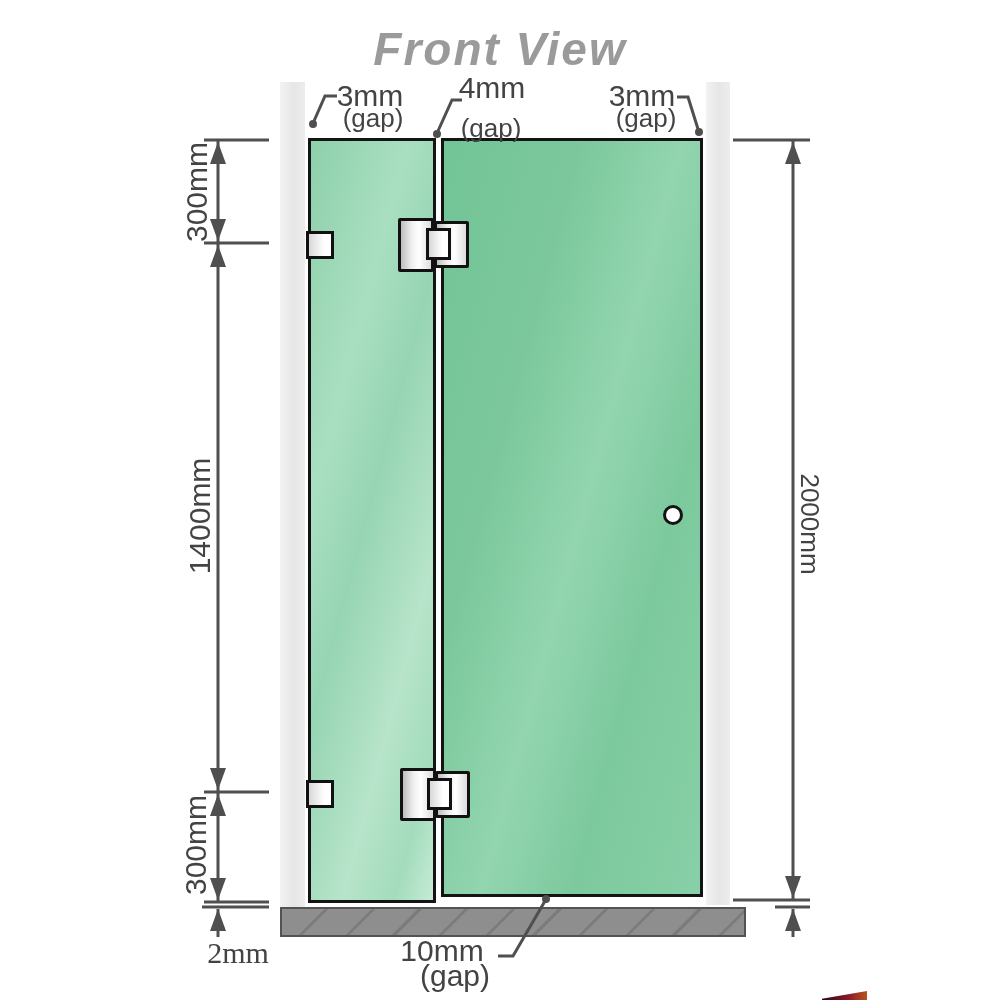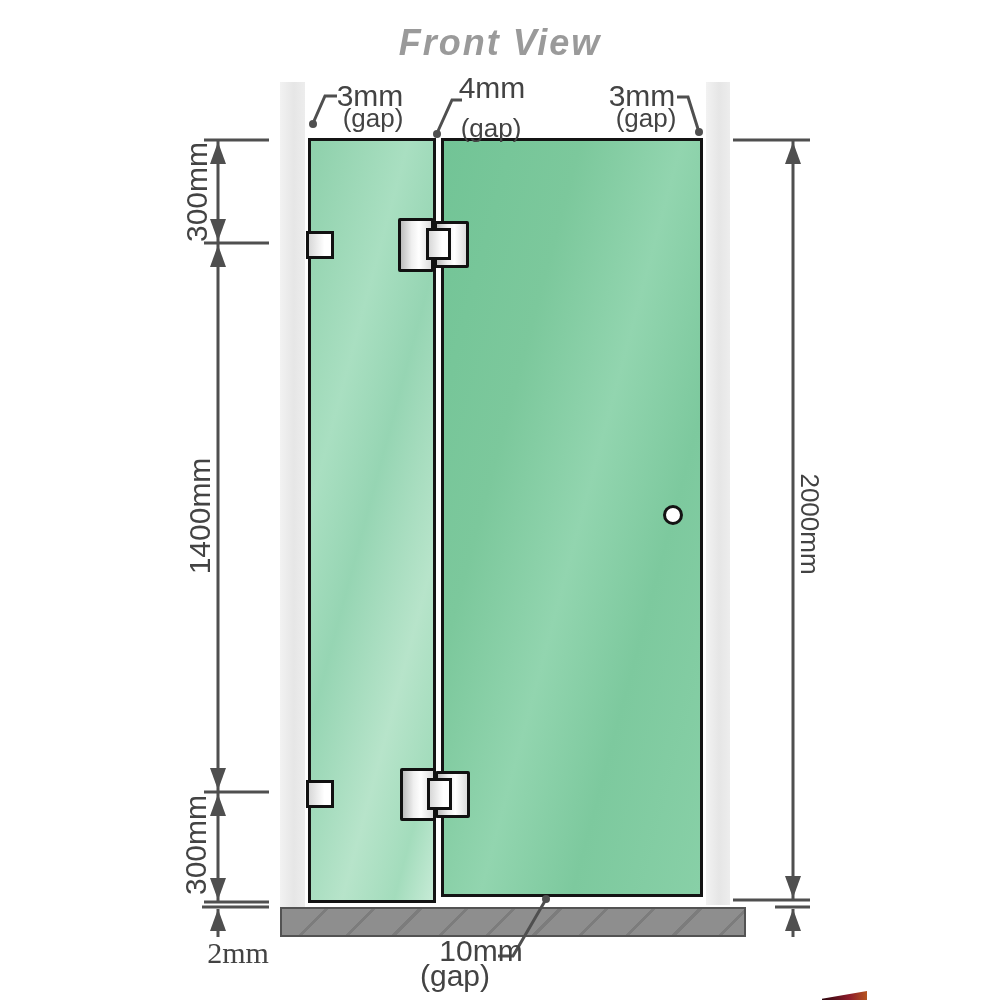--- a/index.html
+++ b/index.html
@@ -14,21 +14,21 @@
   }
   html,body{margin:0;padding:0;background:#ffffff;}
   #stage{
     position:relative;width:1000px;height:1000px;background:#ffffff;overflow:hidden;
     font-family:"Liberation Sans","DejaVu Sans",sans-serif;
   }
   .abs{position:absolute;}
   
   .title{
     left:0;top:22px;width:1000px;text-align:center;
-    font-size:36px;font-weight:bold;font-style:italic;letter-spacing:2px;
+    font-size:46px;font-weight:bold;font-style:italic;letter-spacing:2px;
     color:var(--title-color);
   }
   
   .wall{background:linear-gradient(90deg,#f2f2f2,#e6e6e6 55%,#ededed);}
   .wall-left{left:280px;top:82px;width:25px;height:825px;}
   .wall-right{left:706px;top:82px;width:24px;height:823px;}
   .floor{
     left:280px;top:907px;width:466px;height:30px;box-sizing:border-box;
     background:
       repeating-linear-gradient(135deg,rgba(0,0,0,0) 0 30px,rgba(0,0,0,0.13) 30px 33px),
@@ -138,18 +138,18 @@
 
   <div class="abs dim center" style="left:642px;top:96px;">3mm</div>
   <div class="abs dim dim-small center" style="left:646px;top:118px;">(gap)</div>
 
   <div class="abs dim rot-ccw" style="left:197px;top:192px;">300mm</div>
   <div class="abs dim rot-ccw" style="left:200px;top:516px;">1400mm</div>
   <div class="abs dim rot-ccw" style="left:196px;top:845px;">300mm</div>
   <div class="abs dim dim-small rot-cw" style="left:809px;top:524px;">2000mm</div>
 
   <div class="abs dim center" style="left:238px;top:953px;font-family:Liberation Serif, serif;">2mm</div>
-  <div class="abs dim center" style="left:481px;top:951px;text-align:center;">10mm</div>
+  <div class="abs dim center" style="left:442px;top:951px;text-align:center;">10mm</div>
   <div class="abs dim center" style="left:455px;top:976px;">(gap)</div>
 
   <div class="abs logo-sliver"></div>
 
 </div>
 
 </body></html>

